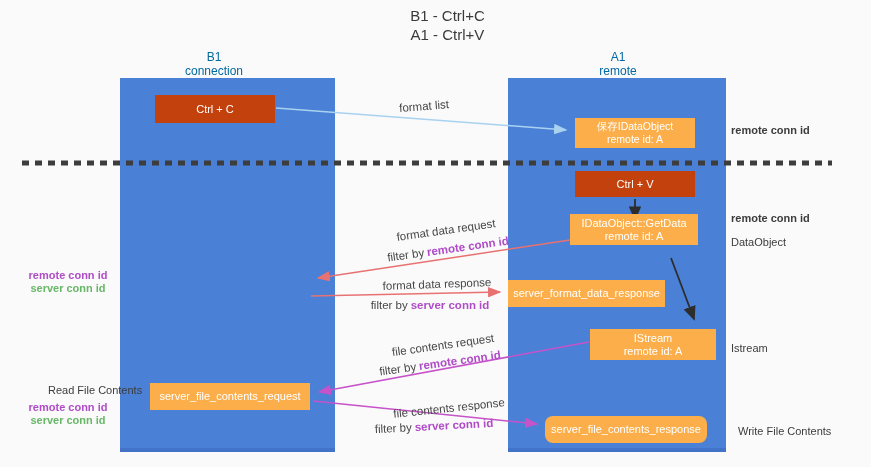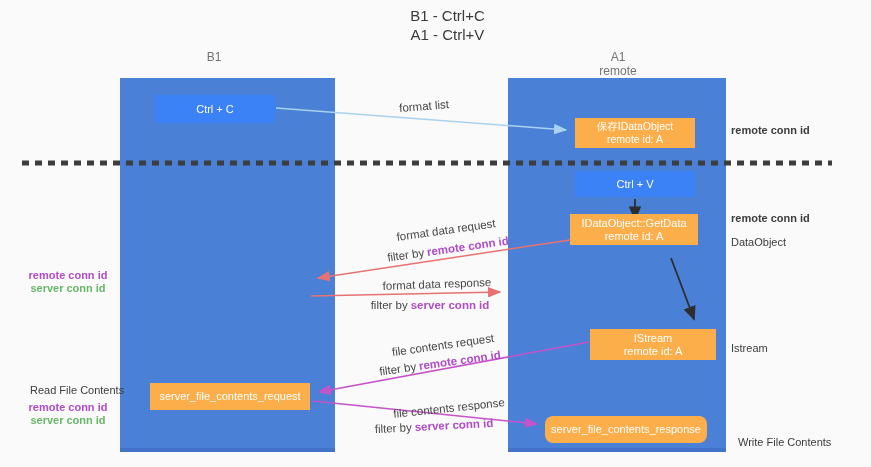--- a/index.html
+++ b/index.html
@@ -2,25 +2,25 @@
 <html><head>
 <meta charset="utf-8">
 <style>
   html,body { margin:0; padding:0; background:#fafafa; font-family:"Liberation Sans",sans-serif; }
   .canvas { position:relative; width:871px; height:467px; background:#fafafa; overflow:hidden; }
 
   .title { position:absolute; top:6px; left:12px; width:871px; text-align:center;
            font-size:15px; line-height:19px; color:#3a3a3a; }
 
   .col { position:absolute; background:#4a80d6; border-bottom:4px solid #4373c9; box-sizing:border-box; }
-  .col-header { position:absolute; text-align:center; font-size:12px; line-height:14px; color:#737373; }
+  .col-header { position:absolute; text-align:center; font-size:12px; line-height:14px; color:#0369a1; }
 
   .bx { position:absolute; display:flex; flex-direction:column; align-items:center; justify-content:center;
         color:#ffffff; font-size:11px; line-height:13px; text-align:center; box-sizing:border-box; white-space:nowrap; }
-  .green  { background:#3b82f6; }
+  .green  { background:#c2410c; }
   .orange { background:#fbae4a; }
 
   .flow { position:absolute; white-space:nowrap; font-size:11.5px; color:#474747;
           transform-origin:center center; }
   .purple   { color:#b04cc8; font-weight:bold; }
   .greentxt { color:#68b768; font-weight:bold; }
   .filter-prefix { margin-right:3px; }
 
   .side { position:absolute; font-size:11px; color:#3c3c3c; white-space:nowrap; }
   .side-group { position:absolute; text-align:center; font-size:11px; line-height:13px; white-space:nowrap; }
@@ -32,20 +32,21 @@
 
 <div class="canvas">
 
   <div class="title">
     <div>B1 - Ctrl+C</div>
     <div>A1 - Ctrl+V</div>
   </div>
 
   <div class="col-header" style="left:134px; top:50px; width:160px;">
     <div>B1</div>
+    <div>connection</div>
   </div>
   <div class="col-header" style="left:538px; top:50px; width:160px;">
     <div>A1</div>
     <div>remote</div>
   </div>
 
   <div class="col" style="left:120px; top:78px; width:215px; height:374px;"></div>
   <div class="col" style="left:508px; top:78px; width:218px; height:374px;"></div>
 
   <svg class="overlay" width="871" height="467" viewBox="0 0 871 467">
@@ -87,20 +88,23 @@
   <div class="bx green" style="left:575px; top:171px; width:120px; height:26px;">
     <span>Ctrl + V</span>
   </div>
 
   <div class="bx orange" style="left:570px; top:214px; width:128px; height:31px;">
     <span>IDataObject::GetData</span>
     <span>remote id: A</span>
   </div>
 
 
+  <div class="bx orange" style="left:508px; top:280px; width:157px; height:27px;">
+    <span>server_format_data_response</span>
+  </div>
 
   <div class="bx orange" style="left:590px; top:329px; width:126px; height:31px;">
     <span>IStream</span>
     <span>remote id: A</span>
   </div>
 
   <div class="bx orange" style="left:150px; top:383px; width:160px; height:27px;">
     <span>server_file_contents_request</span>
   </div>
 
@@ -138,26 +142,26 @@
   </div>
   <div class="flow" style="left:434px; top:426px; transform:translate(-50%,-50%) rotate(-3deg);">
     <span class="filter-prefix">filter by</span><span class="purple">server conn id</span>
   </div>
 
   <div class="side-group" style="left:16px; top:269px; width:104px;">
     <div class="purple">remote conn id</div>
     <div class="greentxt">server conn id</div>
   </div>
 
-  <div class="side" style="left:14px; top:384px;padding-left:16px;">Read File Contents</div>
+  <div class="side" style="left:32px; top:384px;padding-left:16px;">Read File Contents</div>
 
   <div class="side-group" style="left:16px; top:401px; width:104px;">
     <div class="purple">remote conn id</div>
     <div class="greentxt">server conn id</div>
   </div>
 
   <div class="side purple" style="left:731px; top:124px;">remote conn id</div>
   <div class="side purple" style="left:731px; top:212px;">remote conn id</div>
   <div class="side" style="left:731px; top:236px;">DataObject</div>
   <div class="side" style="left:731px; top:342px;">Istream</div>
-  <div class="side" style="left:738px; top:436px;">Write File Contents</div>
+  <div class="side" style="left:738px; top:425px;">Write File Contents</div>
 
 </div>
 
 </body></html>

